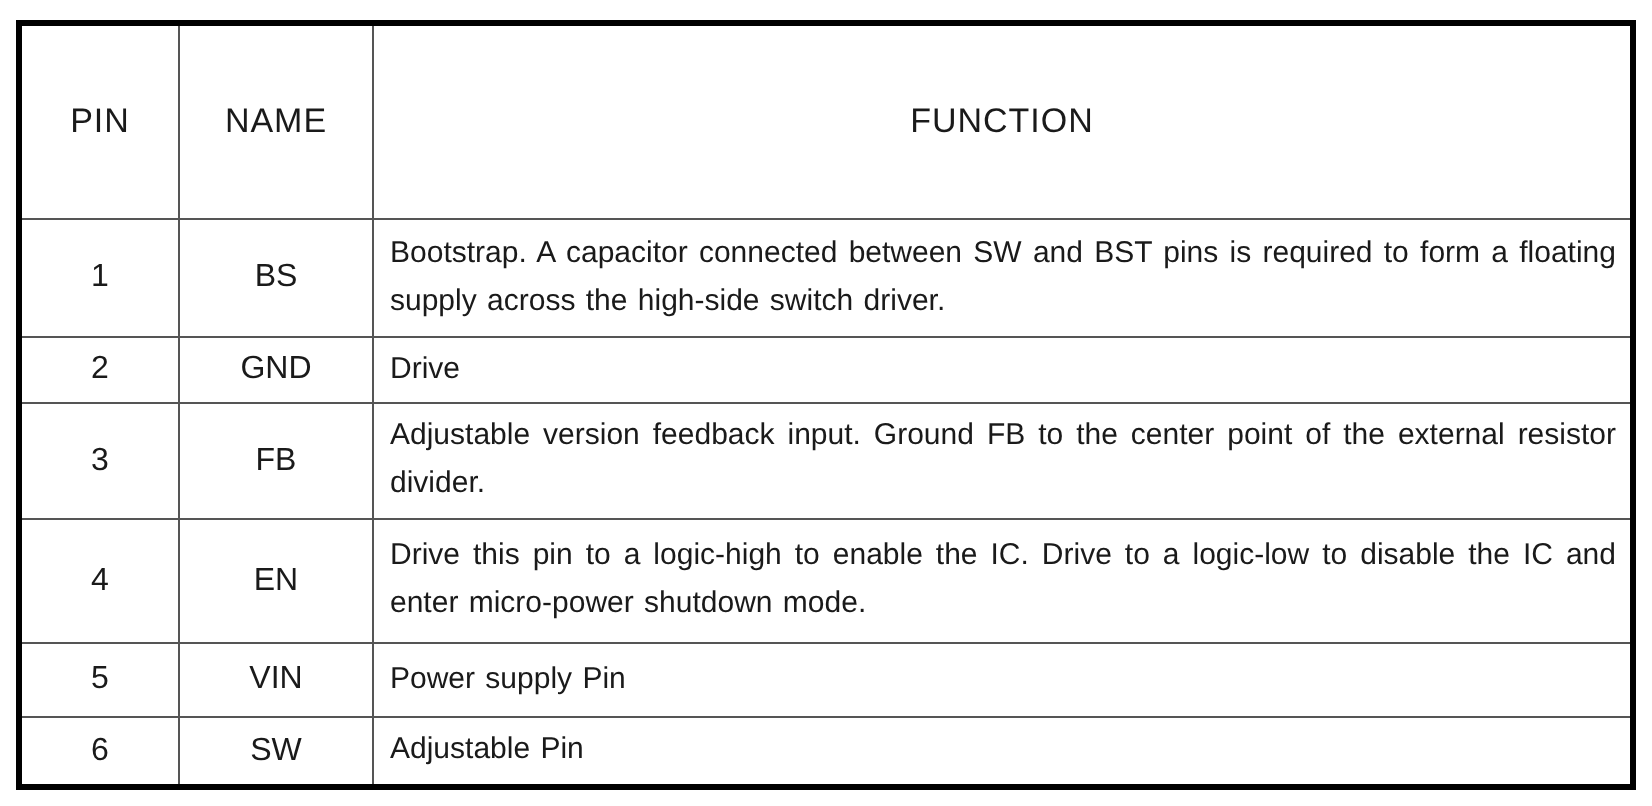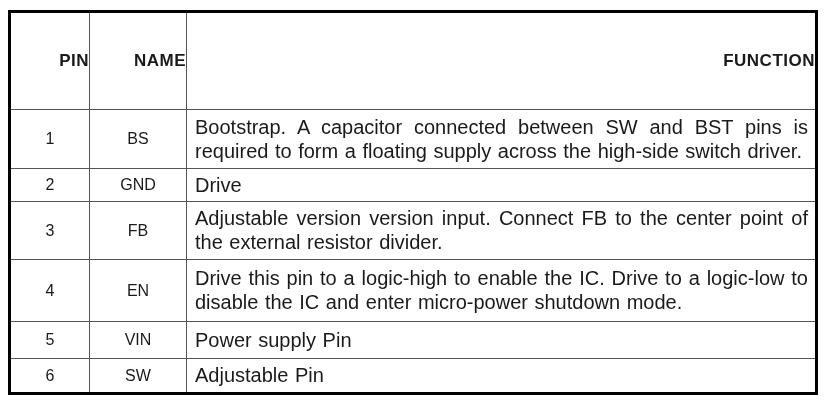--- a/index.html
+++ b/index.html
@@ -31,39 +31,39 @@
     background: #ffffff;
   }
   
   table.pin-table tr:first-child  > * { border-top-color: #000; }
   table.pin-table tr:last-child   > * { border-bottom-color: #000; }
   table.pin-table tr > *:first-child { border-left-color: #000; }
   table.pin-table tr > *:last-child  { border-right-color: #000; }
 
   th.col-head {
     font-size: 17px;
-    font-weight: bold;
-    text-align: right;
+    font-weight: normal;
+    text-align: center;
     letter-spacing: 0.5px;
     color: #000000;
   }
   tr.head-row { height: 98px; }
   tr.row-1 { height: 59px; }
   tr.row-2 { height: 33px; }
   tr.row-3 { height: 58px; }
   tr.row-4 { height: 62px; }
   tr.row-5 { height: 37px; }
   tr.row-6 { height: 35px; }
 
   td.pin-cell, td.name-cell {
     text-align: center;
     font-size: 16px;
   }
   td.func-cell {
-    font-size: 20px;
+    font-size: 15px;
     line-height: 24px;
     padding: 3px 7px 4px 8px;
     text-align: justify;
     text-align-last: left;
     word-spacing: 1px;
   }
 </style>
 </head>
 <body>
 
@@ -86,21 +86,21 @@
         <td class="func-cell">Bootstrap. A capacitor connected between SW and BST pins is required to form a floating supply across the high-side switch driver.</td>
       </tr>
       <tr class="row-2">
         <td class="pin-cell">2</td>
         <td class="name-cell">GND</td>
         <td class="func-cell">Drive</td>
       </tr>
       <tr class="row-3">
         <td class="pin-cell">3</td>
         <td class="name-cell">FB</td>
-        <td class="func-cell">Adjustable version version input. Connect FB to the center point of the external resistor divider.</td>
+        <td class="func-cell">Adjustable version feedback input. Ground FB to the center point of the external resistor divider.</td>
       </tr>
       <tr class="row-4">
         <td class="pin-cell">4</td>
         <td class="name-cell">EN</td>
         <td class="func-cell">Drive this pin to a logic-high to enable the IC. Drive to a logic-low to disable the IC and enter micro-power shutdown mode.</td>
       </tr>
       <tr class="row-5">
         <td class="pin-cell">5</td>
         <td class="name-cell">VIN</td>
         <td class="func-cell">Power supply Pin</td>

